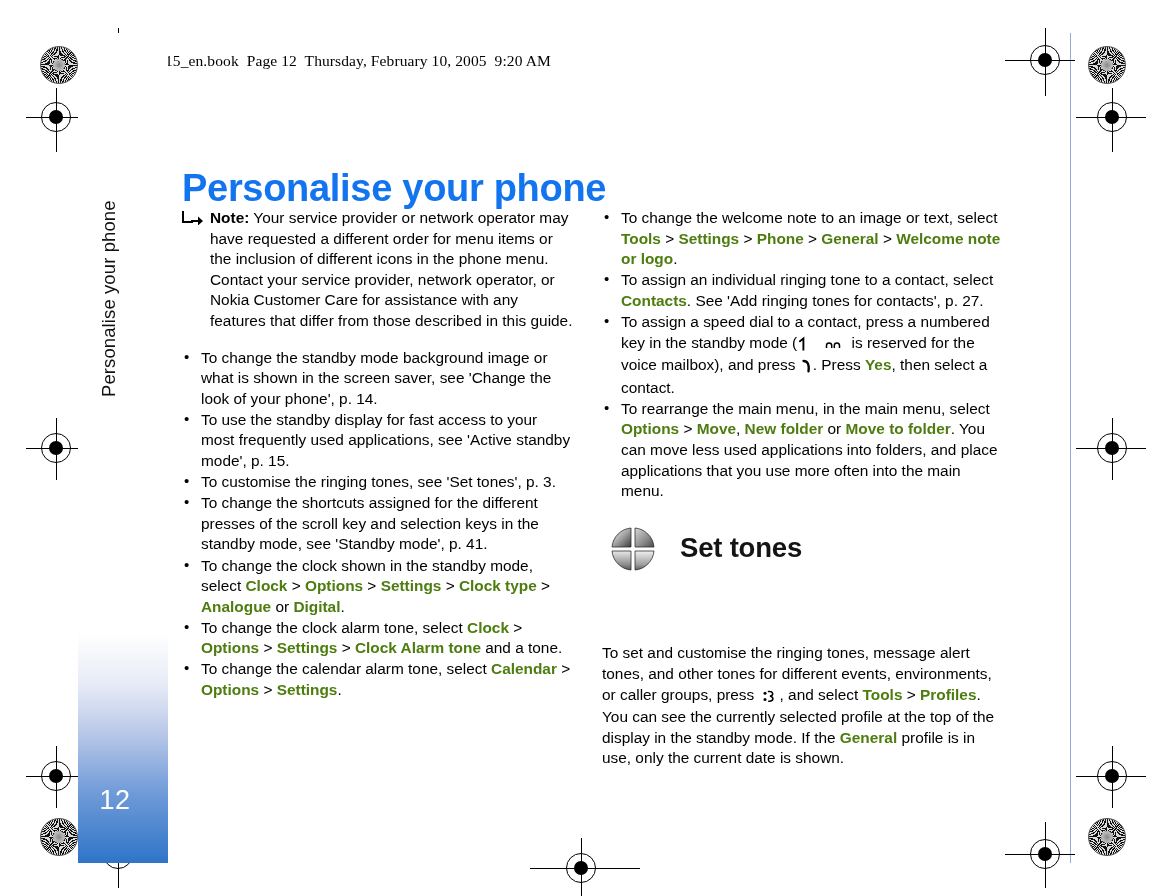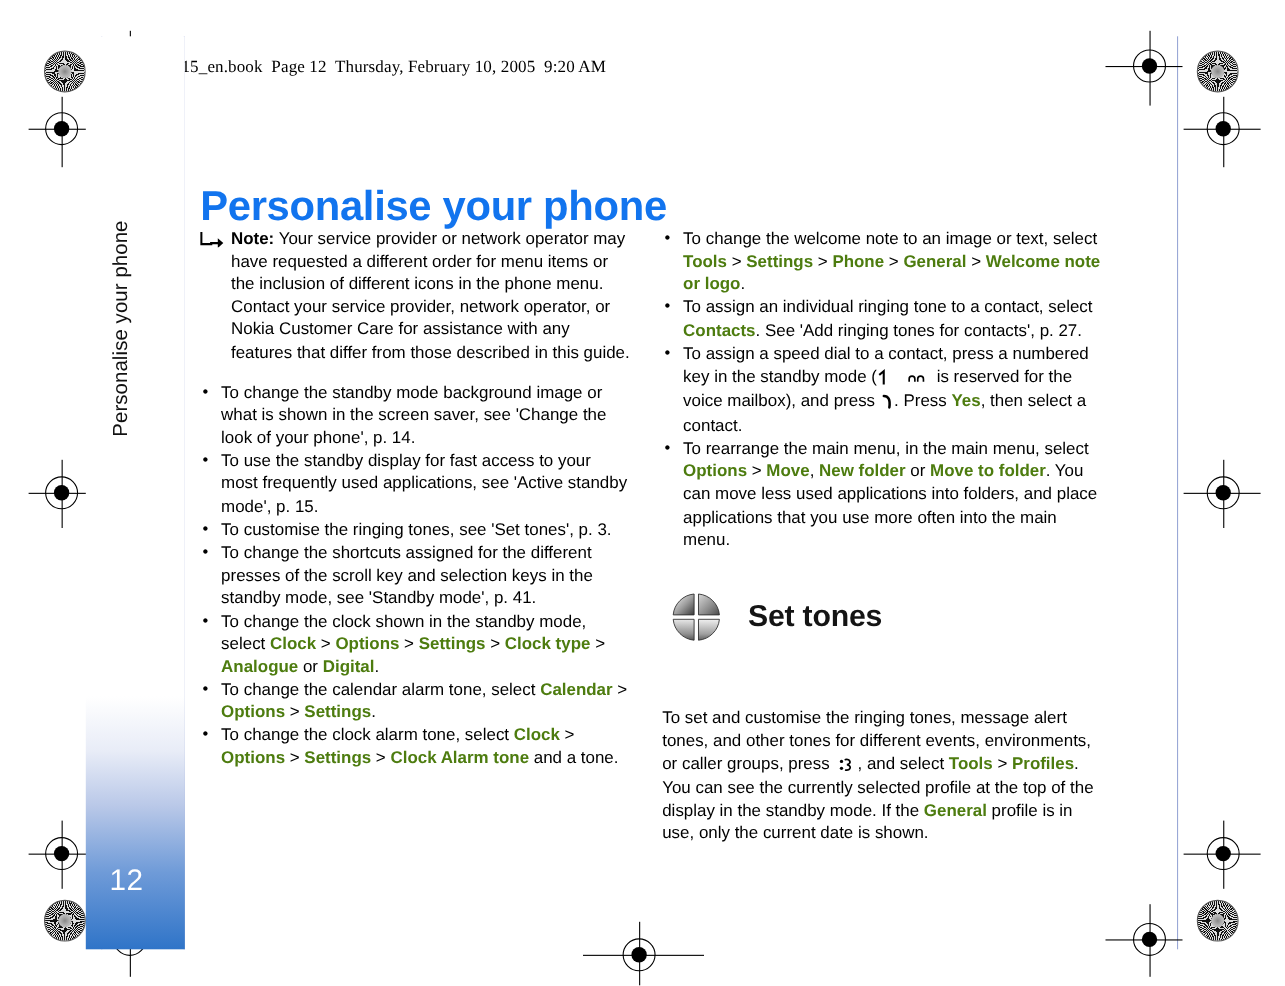--- a/index.html
+++ b/index.html
@@ -174,21 +174,21 @@
     color: #000;
   }
 
   .ui { color: #4d7c0f; font-weight: bold; }
   .sep { color: #000; font-weight: normal; }
 
   
   .section-head {
     position: absolute;
     left: 602px;
-    top: 530px;
+    top: 518px;
     width: 402px;
     height: 60px;
   }
   .section-icon {
     position: absolute;
     left: 6px;
     top: 6px;
     width: 50px;
     height: 50px;
   }
@@ -312,22 +312,22 @@
       </svg>
     </span>
     <span class="note-label">Note:</span><span> Your service provider or network operator may have requested a different order for menu items or the inclusion of different icons in the phone menu. Contact your service provider, network operator, or Nokia Customer Care for assistance with any features that differ from those described in this guide.</span>
   </div>
   <ul class="bullets" id="left-bullets">
       <li id="bullet-standby-background"><span>To change the standby mode background image or what is shown in the screen saver, see 'Change the look of your phone', p. 14.</span></li>
       <li id="bullet-active-standby"><span>To use the standby display for fast access to your most frequently used applications, see 'Active standby mode', p. 15.</span></li>
       <li id="bullet-ringing-tones"><span>To customise the ringing tones, see 'Set tones', p. 3.</span></li>
       <li id="bullet-shortcuts"><span>To change the shortcuts assigned for the different presses of the scroll key and selection keys in the standby mode, see 'Standby mode', p. 41.</span></li>
       <li id="bullet-clock-type"><span>To change the clock shown in the standby mode, select </span><span class="ui">Clock</span><span class="sep"> &gt; </span><span class="ui">Options</span><span class="sep"> &gt; </span><span class="ui">Settings</span><span class="sep"> &gt; </span><span class="ui">Clock type</span><span class="sep"> &gt; </span><span class="ui">Analogue</span><span> or </span><span class="ui">Digital</span><span>.</span></li>
+      <li id="bullet-clock-alarm-tone"><span>To change the clock alarm tone, select </span><span class="ui">Clock</span><span class="sep"> &gt; </span><span class="ui">Options</span><span class="sep"> &gt; </span><span class="ui">Settings</span><span class="sep"> &gt; </span><span class="ui">Clock Alarm tone</span><span> and a tone.</span></li>
       <li id="bullet-calendar-alarm-tone"><span>To change the calendar alarm tone, select </span><span class="ui">Calendar</span><span class="sep"> &gt; </span><span class="ui">Options</span><span class="sep"> &gt; </span><span class="ui">Settings</span><span>.</span></li>
-      <li id="bullet-clock-alarm-tone"><span>To change the clock alarm tone, select </span><span class="ui">Clock</span><span class="sep"> &gt; </span><span class="ui">Options</span><span class="sep"> &gt; </span><span class="ui">Settings</span><span class="sep"> &gt; </span><span class="ui">Clock Alarm tone</span><span> and a tone.</span></li>
     </ul>
 </div>
 
 <div class="col col-right">
   <ul class="bullets" id="right-bullets">
       <li id="bullet-welcome-note"><span>To change the welcome note to an image or text, select </span><span class="ui">Tools</span><span class="sep"> &gt; </span><span class="ui">Settings</span><span class="sep"> &gt; </span><span class="ui">Phone</span><span class="sep"> &gt; </span><span class="ui">General</span><span class="sep"> &gt; </span><span class="ui">Welcome note or logo</span><span>.</span></li>
       <li id="bullet-individual-ringing-tone"><span>To assign an individual ringing tone to a contact, select </span><span class="ui">Contacts</span><span>. See 'Add ringing tones for contacts', p. 27.</span></li>
       <li id="bullet-speed-dial"><span>To assign a speed dial to a contact, press a numbered key in the standby mode (</span><span class="glyph"><svg width="12" height="16" viewBox="0 0 12 16" style="vertical-align:-2px">
             <path d="M3,5.2 L6.4,2.4 L6.4,13.6" fill="none" stroke="#000" stroke-width="1.9" stroke-linecap="square"></path>
           </svg></span><span class="glyph"><span style="display:inline-block;width:16px"></span><svg width="18" height="16" viewBox="0 0 18 16" style="vertical-align:-2px">

